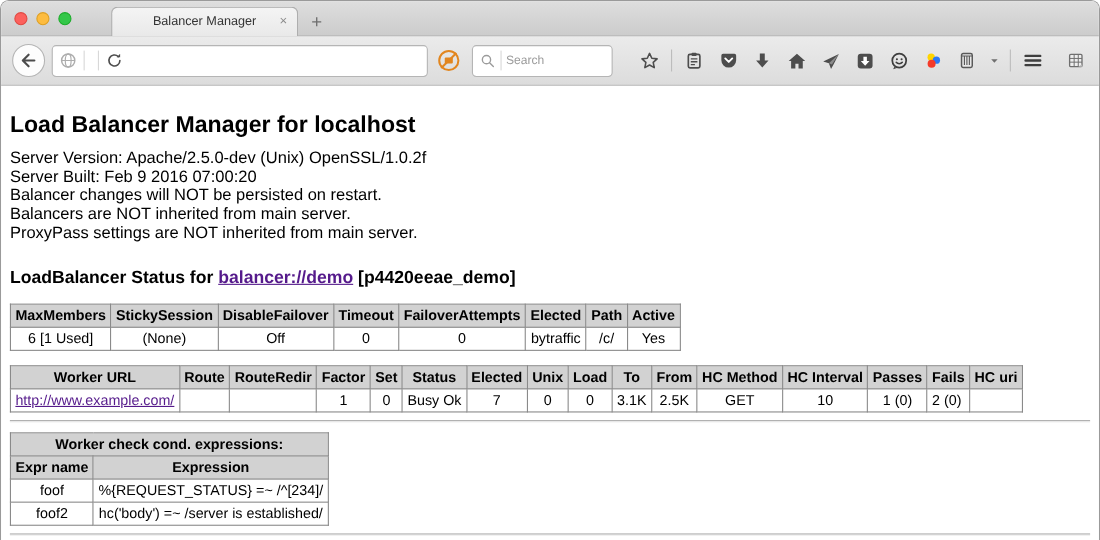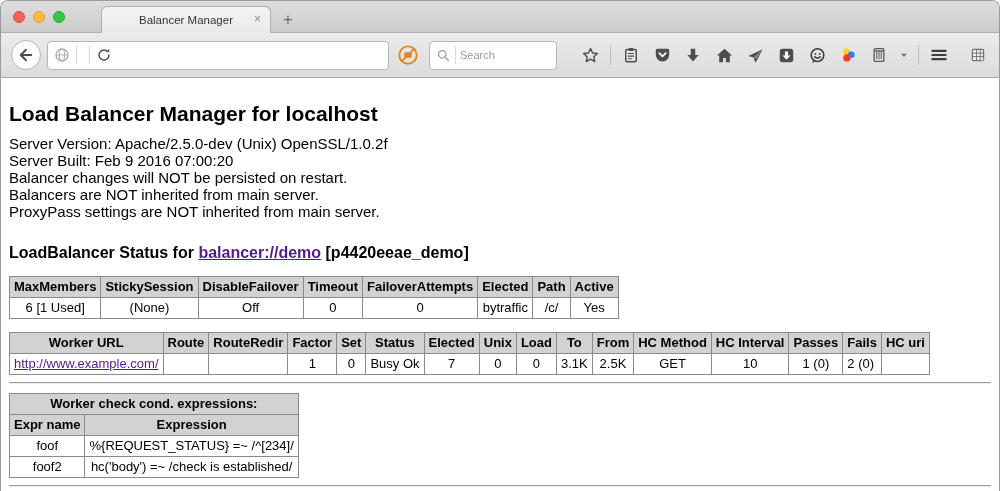--- a/index.html
+++ b/index.html
@@ -307,20 +307,20 @@
           <tr>
             <th>Expr name</th>
             <th>Expression</th>
           </tr>
           <tr>
             <td>foof</td>
             <td>%{REQUEST_STATUS} =~ /^[234]/</td>
           </tr>
           <tr>
             <td>foof2</td>
-            <td>hc('body') =~ /check is established/</td>
+            <td>hc('body') =~ /server is established/</td>
           </tr>
         </tbody>
       </table>
 
     <hr class="rule">
   </div>
 </div>
 
 </body></html>

